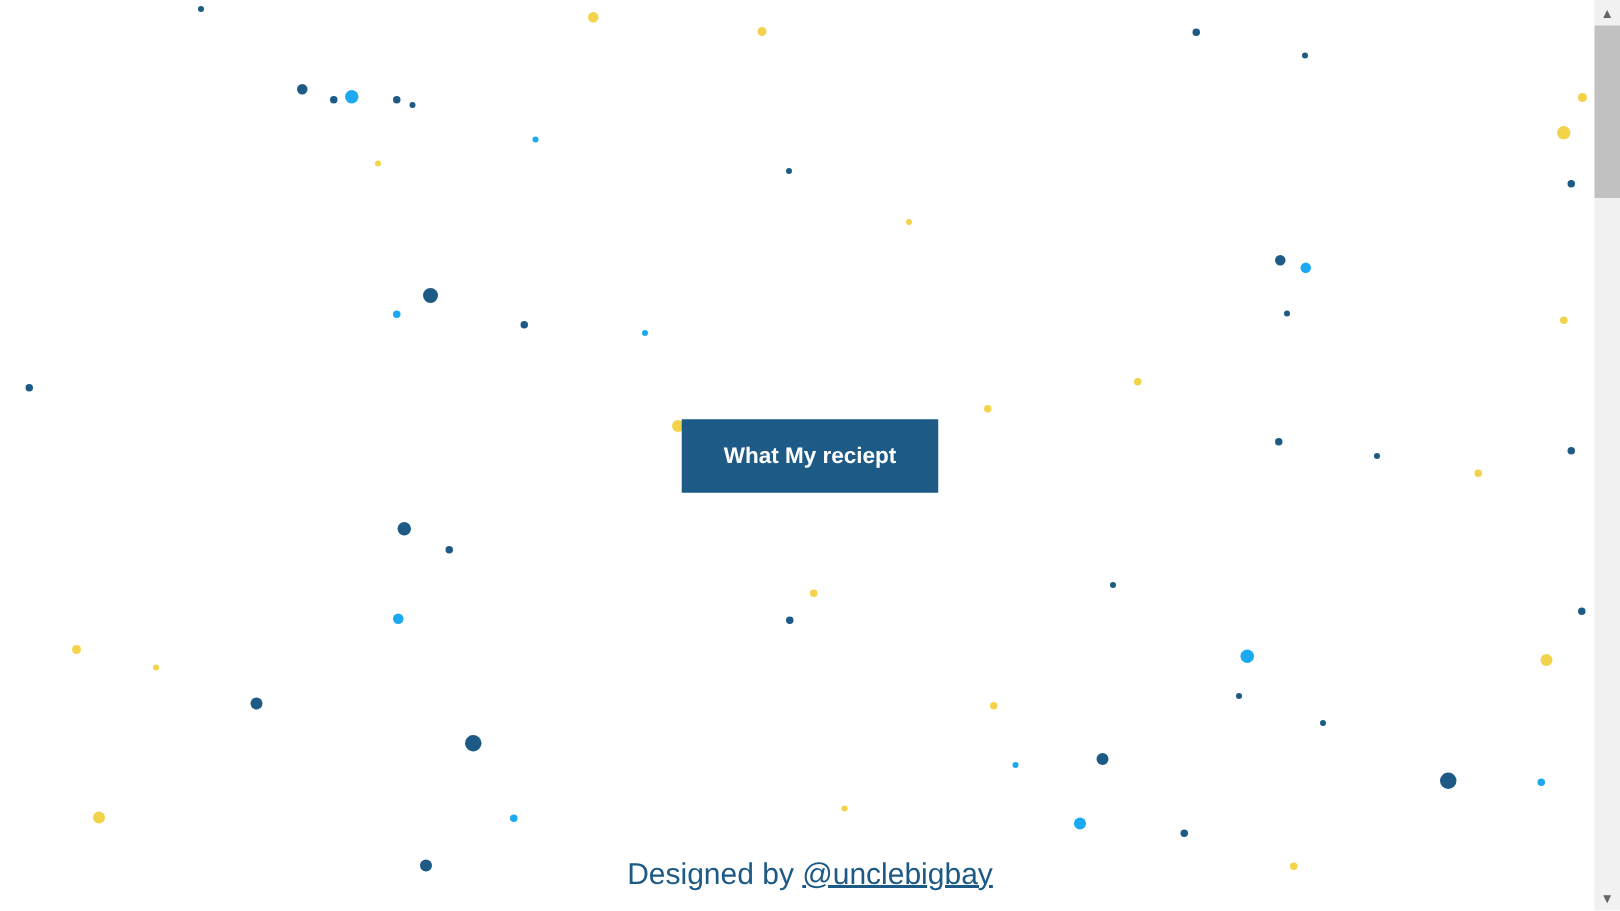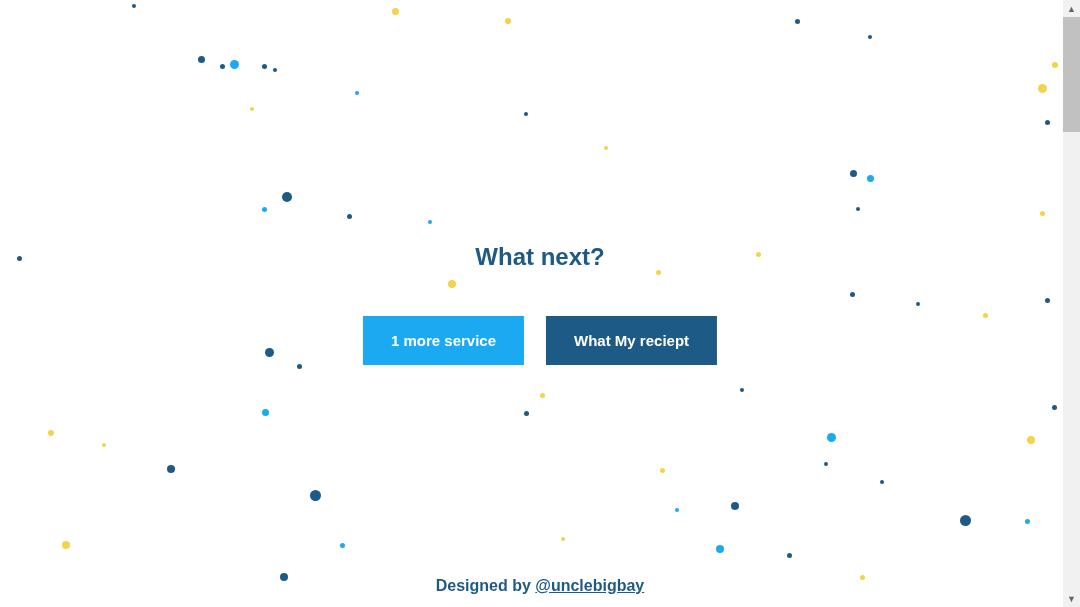--- a/index.html
+++ b/index.html
@@ -57,22 +57,22 @@
       background: #1baaf1;
     }
     .btn-secondary {
       background: #1d5a85;
     }
     .footer {
       position: absolute;
       bottom: 12px;
       left: 50%;
       transform: translateX(-50%);
-      font-size: 16px;
-      font-weight: 700;
+      font-size: 20px;
+      font-weight: 400;
       color: #1d5a85;
       z-index: 10;
     }
     .footer a {
       color: #1d5a85;
       text-decoration: underline;
     }
     .scrollbar {
       position: absolute;
       right: 0;
@@ -165,23 +165,21 @@
     <div class="confetti" style="left: 62px; top: 541px; width: 8px; height: 8px; background: rgb(242, 211, 75);"></div>
     <div class="confetti" style="left: 340px; top: 543px; width: 5px; height: 5px; background: rgb(27, 170, 241);"></div>
     <div class="confetti" style="left: 561px; top: 537px; width: 4px; height: 4px; background: rgb(242, 211, 75);"></div>
     <div class="confetti" style="left: 716px; top: 545px; width: 8px; height: 8px; background: rgb(27, 170, 241);"></div>
     <div class="confetti" style="left: 787px; top: 553px; width: 5px; height: 5px; background: rgb(29, 90, 133);"></div>
     <div class="confetti" style="left: 280px; top: 573px; width: 8px; height: 8px; background: rgb(29, 90, 133);"></div>
     <div class="confetti" style="left: 860px; top: 575px; width: 5px; height: 5px; background: rgb(242, 211, 75);"></div>
   </div>
 
 <div class="content">
-  <h2 class="subtitle">What next?</h2>
   <div class="buttons">
-    <button class="btn btn-primary">1 more service</button>
     <button class="btn btn-secondary">What My reciept</button>
   </div>
 </div>
 
 <div class="footer">
   <span>Designed by </span><a href="#">@unclebigbay</a>
 </div>
 
 <div class="scrollbar">
   <div class="scrollbar-arrow-up">▲</div>

